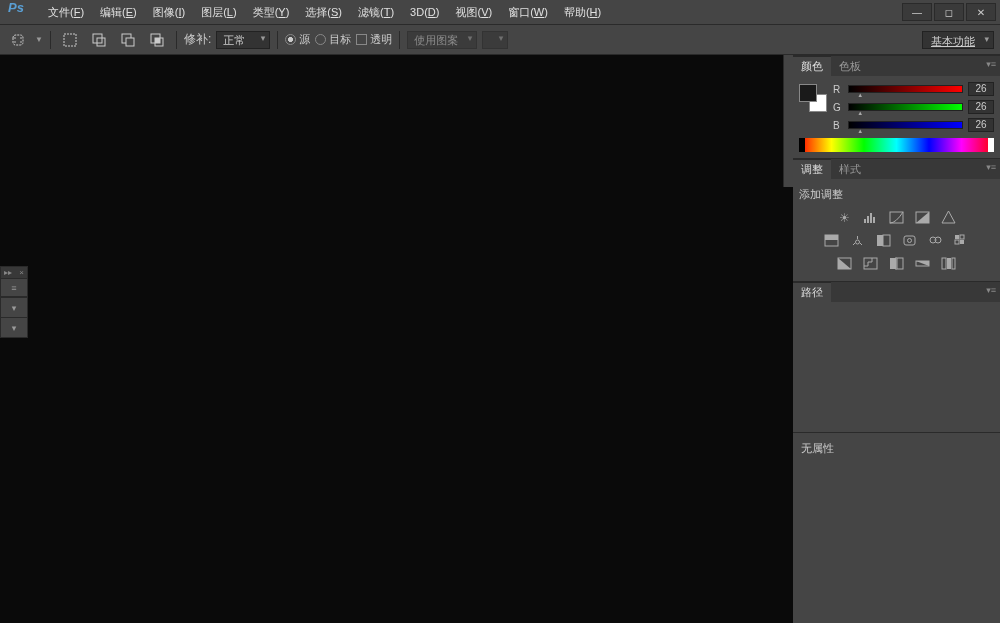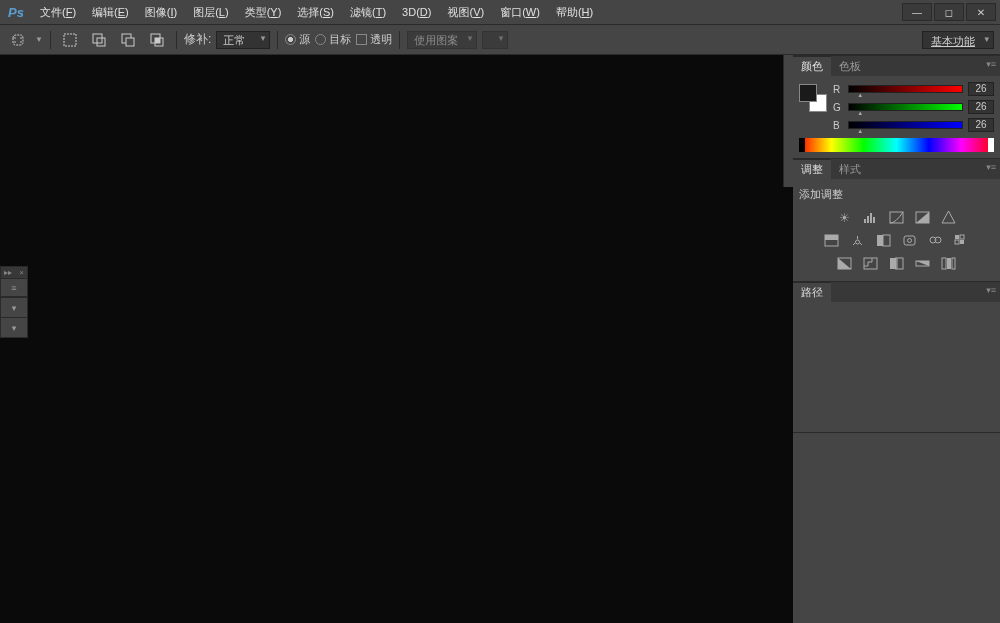--- a/index.html
+++ b/index.html
@@ -1,20 +1,20 @@
 <!DOCTYPE html>
 <html><head>
 <meta charset="utf-8">
 <style>
 * { margin: 0; padding: 0; box-sizing: border-box; font-family: "Microsoft YaHei", Arial, sans-serif; }
 body { width: 1000px; height: 623px; background: #454545; overflow: hidden; color: #ccc; font-size: 11px; }
 
 
 .menubar { height: 25px; background: #454545; display: flex; align-items: center; padding: 0 4px; border-bottom: 1px solid #2a2a2a; }
-.logo { width: 24px; height: 24px; display: flex; align-items: center; justify-content: center; margin-right: 4px; }
+.logo { width: 24px; height: 24px; display: flex; align-items: flex-start; justify-content: center; margin-right: 12px; }
 .logo-text { color: #5a9fd4; font-weight: bold; font-size: 13px; font-style: italic; }
 .menu-item { padding: 0 8px; cursor: pointer; font-size: 11px; color: #e0e0e0; }
 .menu-item u { text-decoration: underline; }
 .window-controls { margin-left: auto; display: flex; gap: 2px; }
 .win-btn { width: 30px; height: 18px; background: #3a3a3a; display: flex; align-items: center; justify-content: center; border: 1px solid #2a2a2a; cursor: pointer; color: #ccc; font-size: 10px; }
 
 
 .optbar { height: 30px; background: #454545; border-bottom: 1px solid #2a2a2a; display: flex; align-items: center; padding: 0 6px; gap: 5px; }
 .tool-btn { width: 24px; height: 20px; display: flex; align-items: center; justify-content: center; cursor: pointer; color: #ccc; }
 .opt-sep { width: 1px; height: 18px; background: #2a2a2a; margin: 0 2px; }
@@ -359,20 +359,23 @@
 
   <div class="panel">
     <div class="panel-tabs">
       <div class="panel-tab active">路径</div>
       <span class="panel-menu">▾≡</span>
     </div>
     <div class="panel-body paths-body"></div>
   </div>
 
   <div class="panel" style="flex:1;">
+    <div class="prop-body">
+      <div class="prop-text">无属性</div>
+    </div>
   </div>
 
 </div>
 
 <div class="leftmini">
   <div class="leftmini-hdr">
     <span>▸▸</span>
     <span style="margin-left:auto;">×</span>
   </div>
   <div class="leftmini-ico">≡</div>

